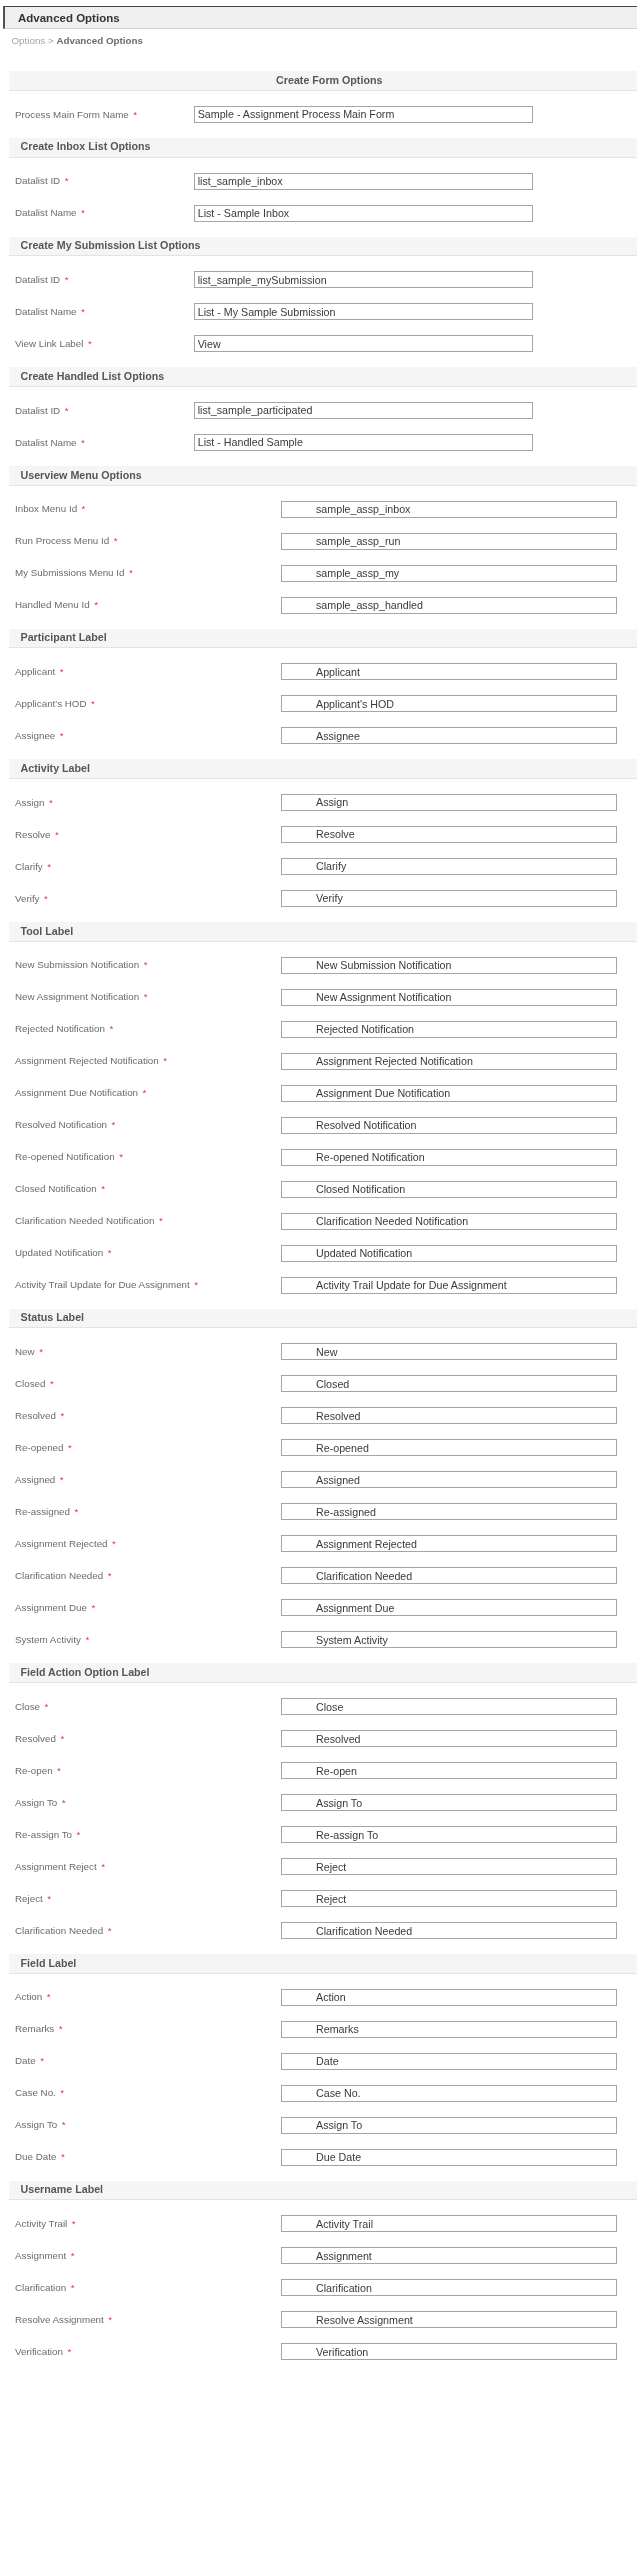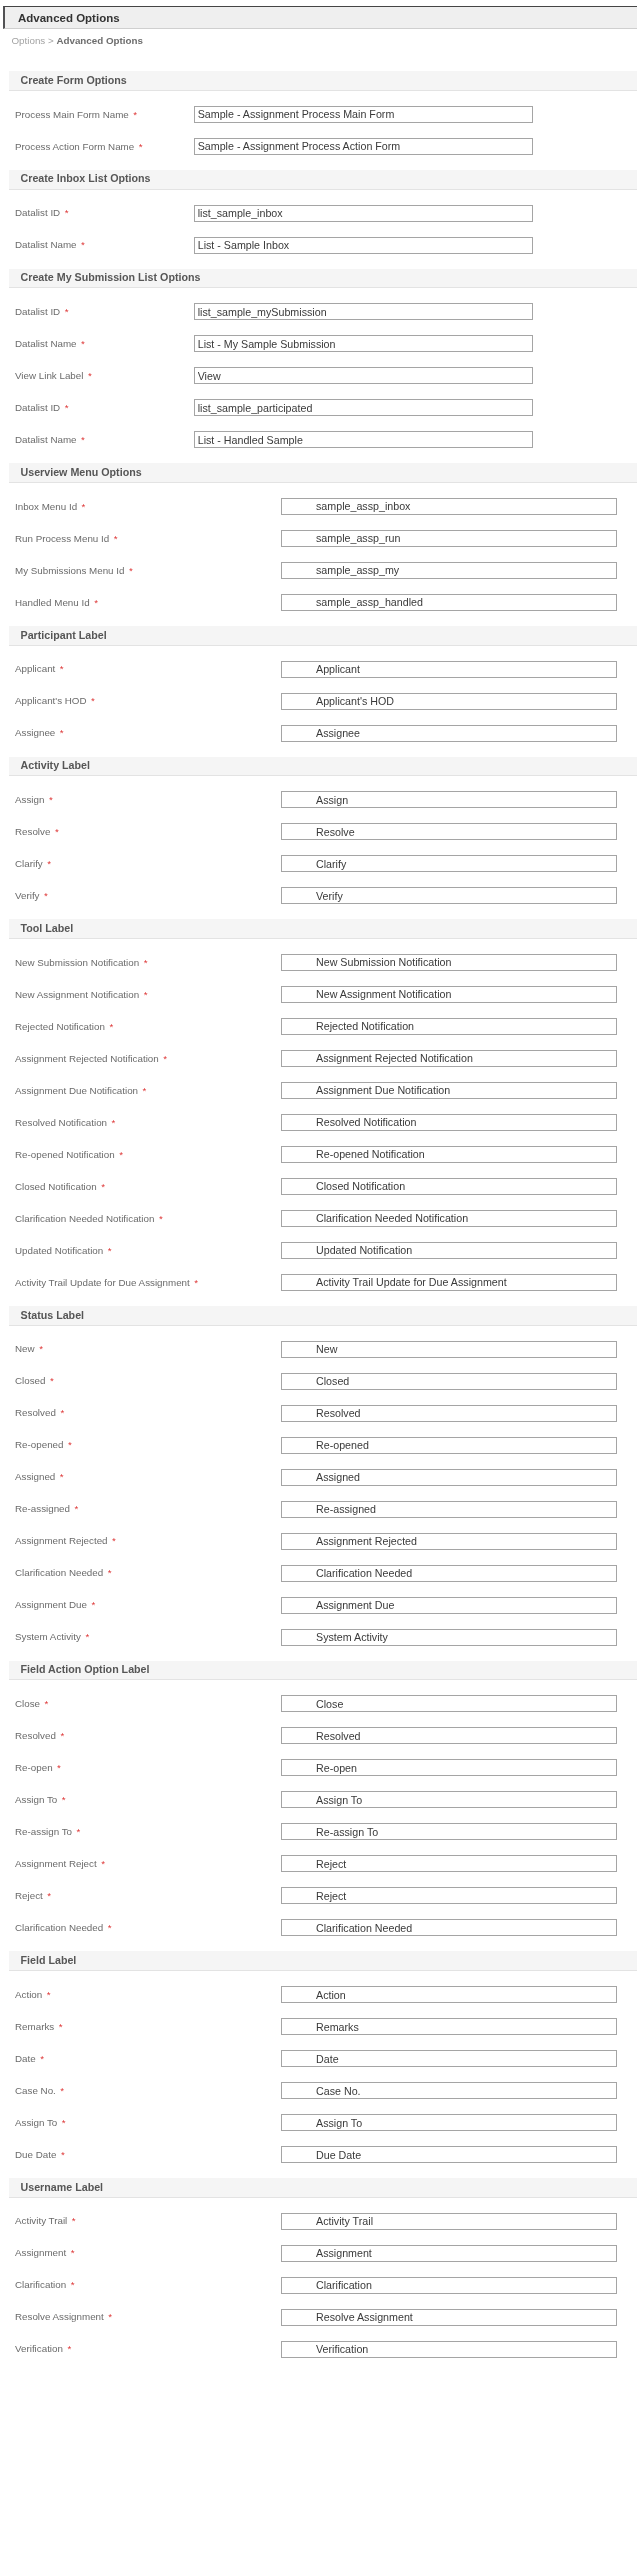--- a/index.html
+++ b/index.html
@@ -34,21 +34,21 @@
   .section-bar {
     margin: 15px 0 0 9px;
     background: #f5f5f5;
     border-bottom: 0.9px solid #e3e3e3;
     padding: 3.6px 0 3.6px 11.5px;
     font-size: 10.7px;
     font-weight: bold;
     color: #565656;
     line-height: 11.5px;
   }
-  .sections > .section:first-child .section-bar { margin-top: 25px; }
+  .sections > .section:first-child .section-bar { margin-top: 25px; text-align: center; }
 
   .field-row {
     display: flex;
     align-items: center;
     margin: 15px 0 0 15px;
   }
   .section-bar + .field-row { }
 
   .field-label {
     flex-shrink: 0;
@@ -87,24 +87,20 @@
     <span class="crumb-parent">Options</span><span class="crumb-sep">&gt;</span><span class="crumb-current">Advanced Options</span>
   </div>
 
   <div class="sections">
       <div class="section layout-a">
         <div class="section-bar">Create Form Options</div>
         <div class="field-row">
           <label class="field-label">Process Main Form Name <span class="req">*</span></label>
           <input type="text" class="field-input" value="Sample - Assignment Process Main Form" style="">
         </div>
-        <div class="field-row">
-          <label class="field-label">Process Action Form Name <span class="req">*</span></label>
-          <input type="text" class="field-input" value="Sample - Assignment Process Action Form" style="">
-        </div>
       </div>
       <div class="section layout-a">
         <div class="section-bar">Create Inbox List Options</div>
         <div class="field-row">
           <label class="field-label">Datalist ID <span class="req">*</span></label>
           <input type="text" class="field-input" value="list_sample_inbox" style="">
         </div>
         <div class="field-row">
           <label class="field-label">Datalist Name <span class="req">*</span></label>
           <input type="text" class="field-input" value="List - Sample Inbox" style="">
@@ -119,20 +115,21 @@
         <div class="field-row">
           <label class="field-label">Datalist Name <span class="req">*</span></label>
           <input type="text" class="field-input" value="List - My Sample Submission" style="">
         </div>
         <div class="field-row">
           <label class="field-label">View Link Label <span class="req">*</span></label>
           <input type="text" class="field-input" value="View" style="">
         </div>
       </div>
       <div class="section layout-a">
+        <div class="section-bar">Create Handled List Options</div>
         <div class="field-row">
           <label class="field-label">Datalist ID <span class="req">*</span></label>
           <input type="text" class="field-input" value="list_sample_participated" style="">
         </div>
         <div class="field-row">
           <label class="field-label">Datalist Name <span class="req">*</span></label>
           <input type="text" class="field-input" value="List - Handled Sample" style="">
         </div>
       </div>
       <div class="section layout-b">

